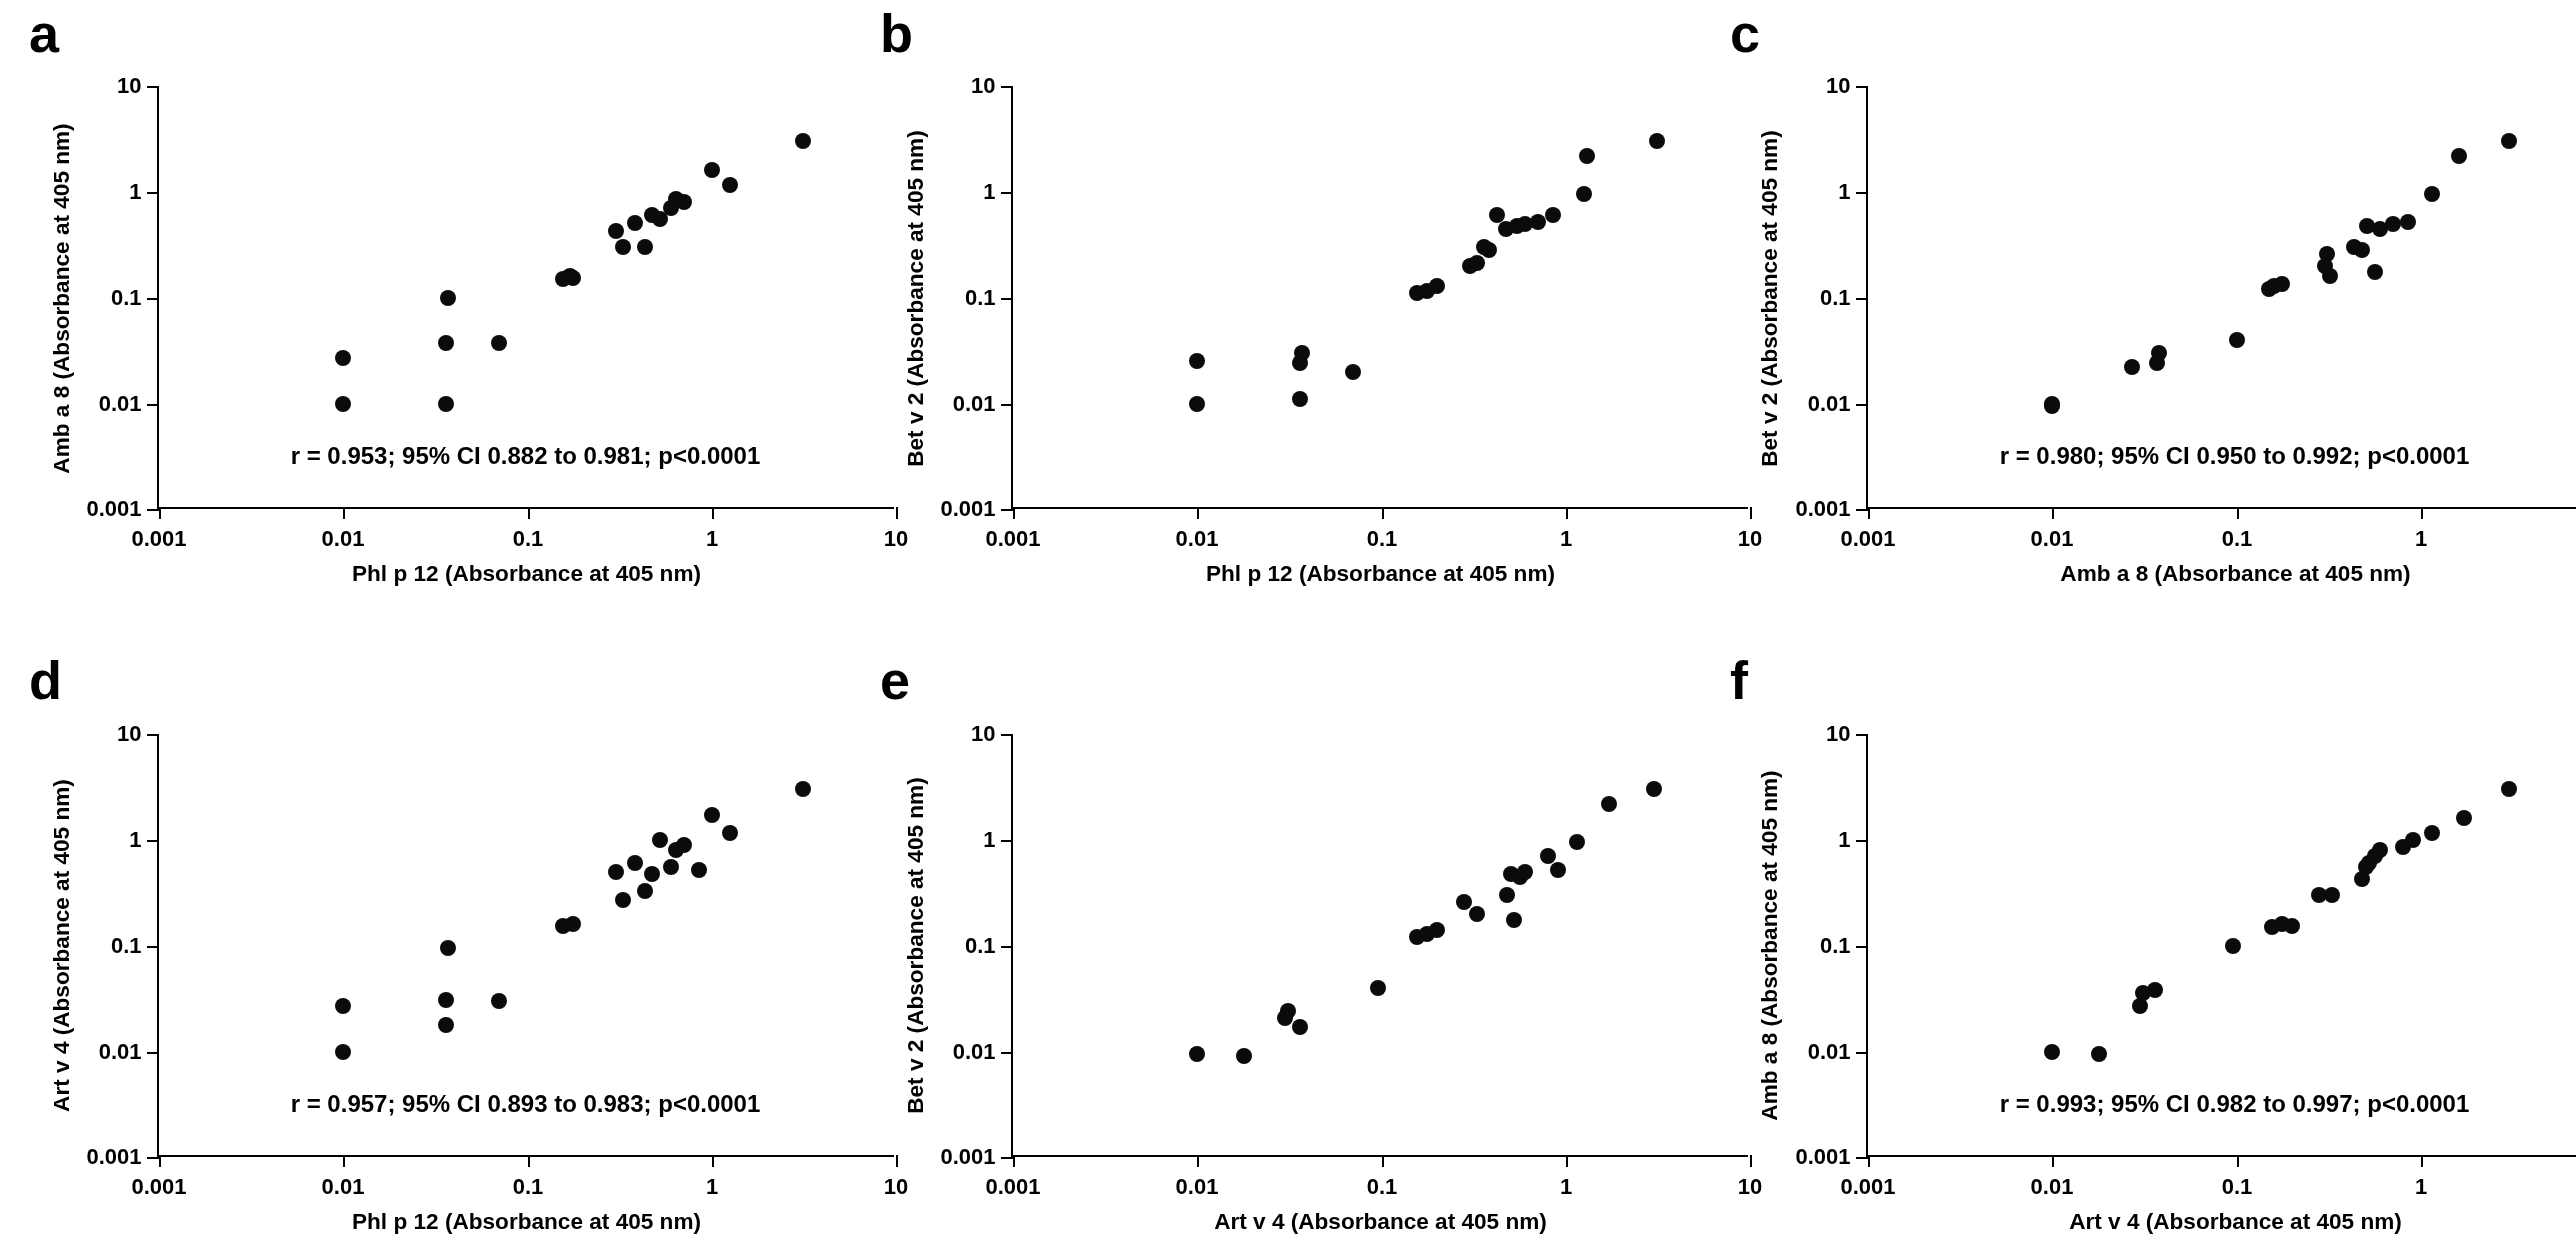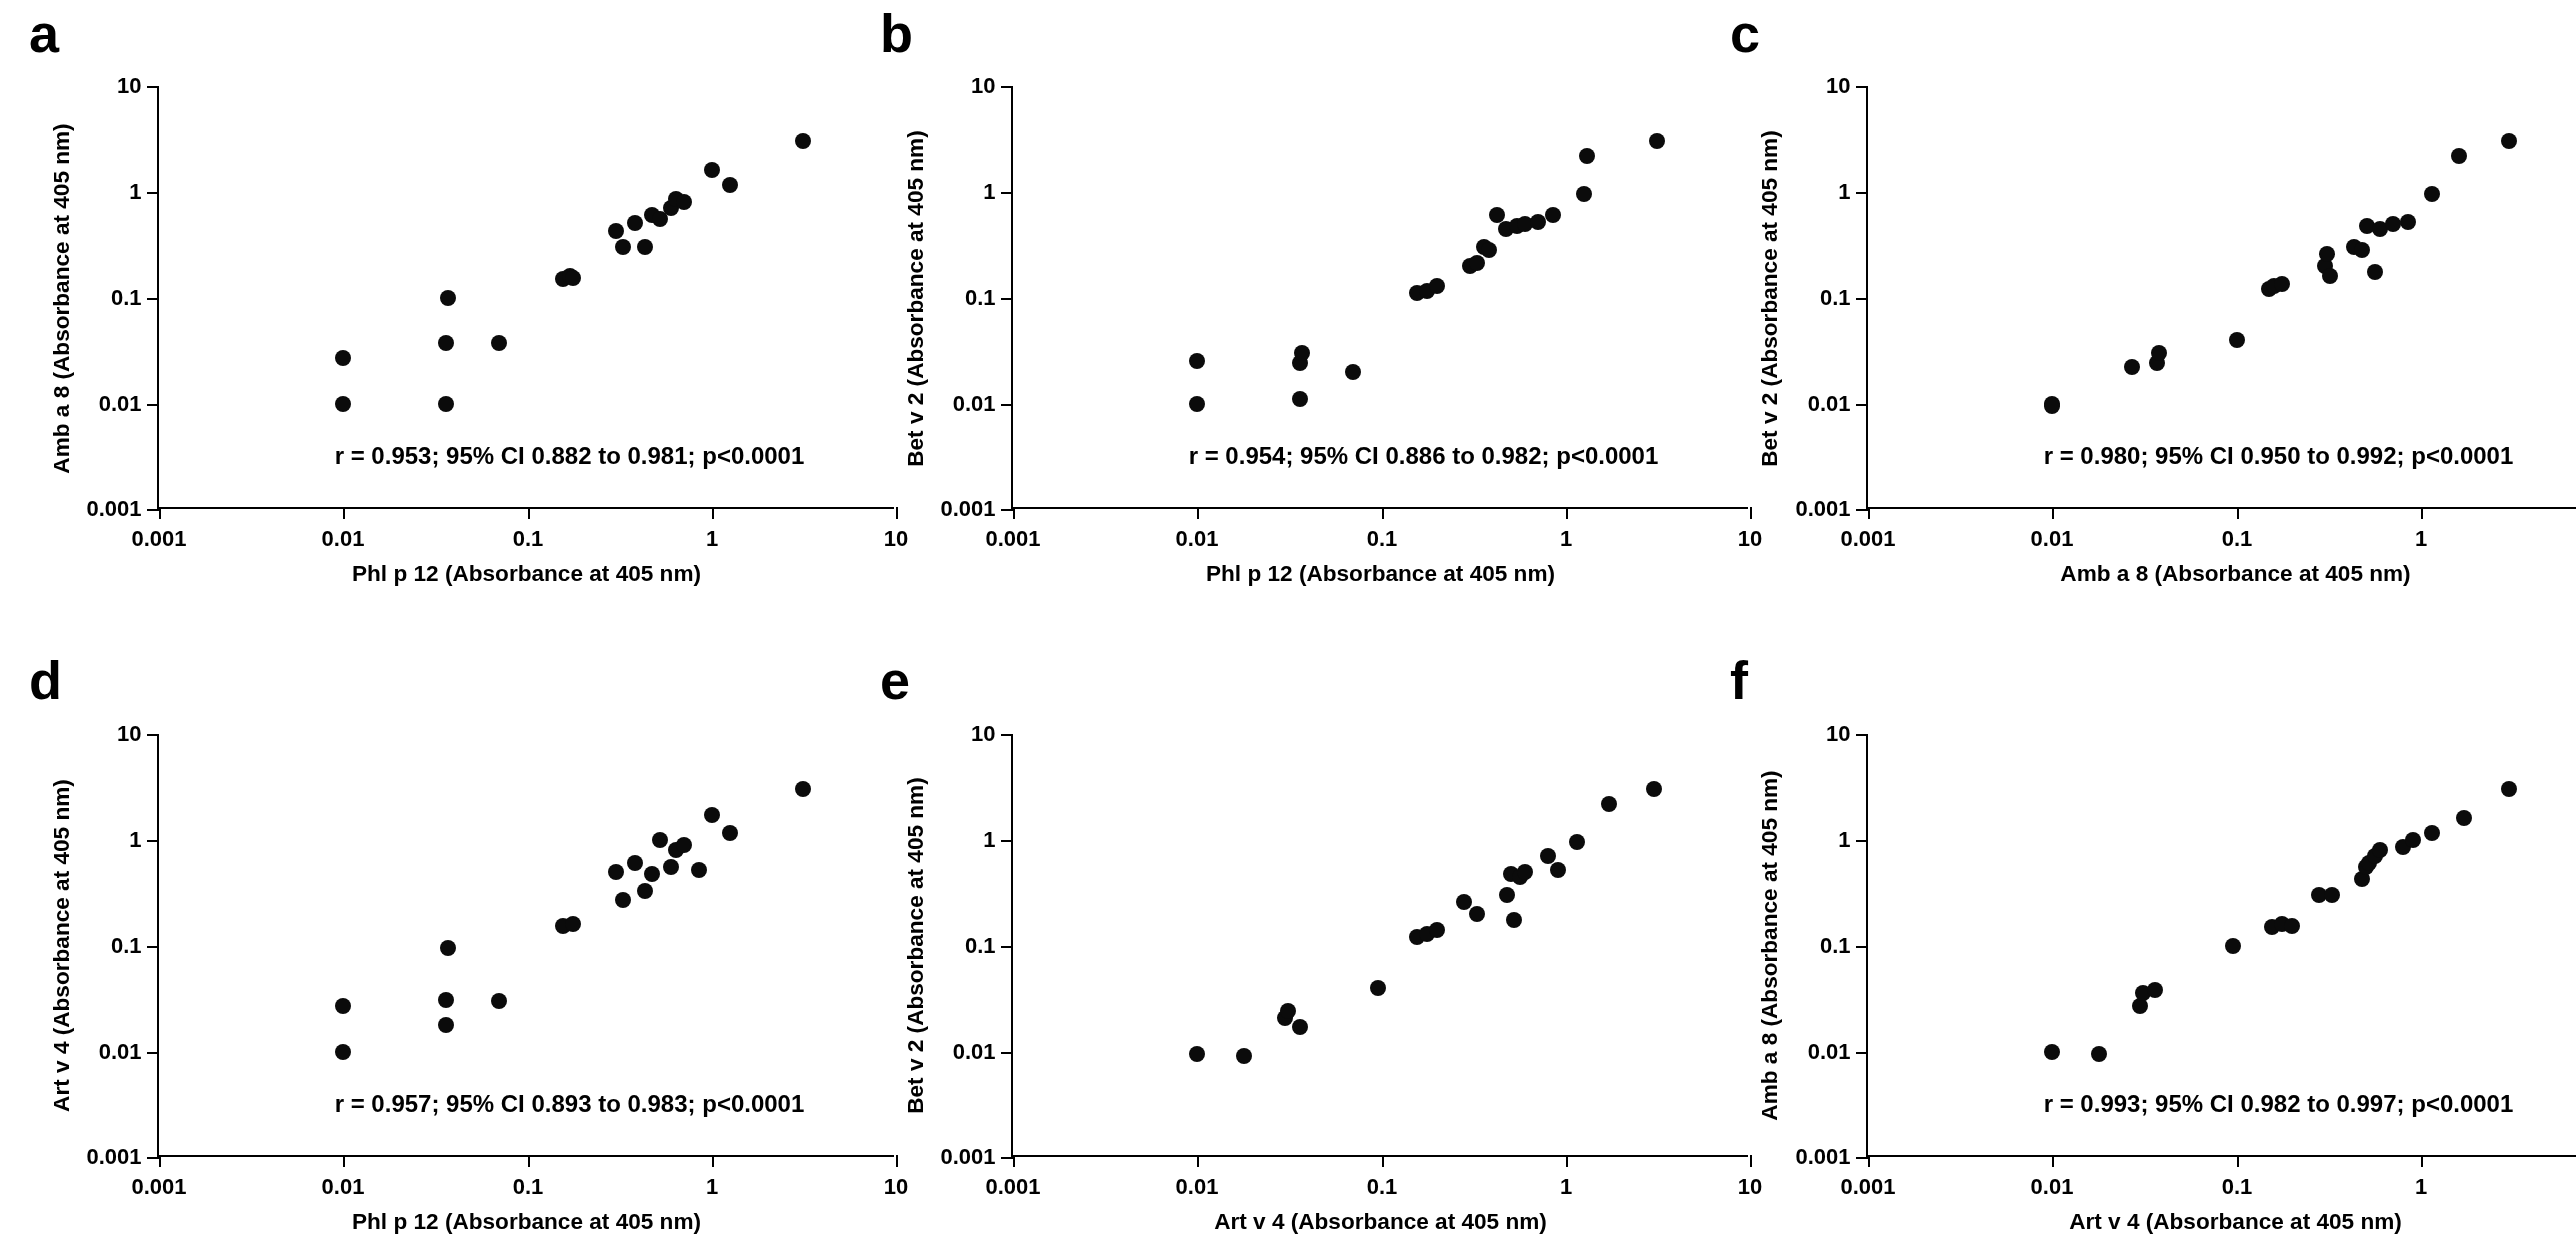--- a/index.html
+++ b/index.html
@@ -38,21 +38,20 @@
     position:absolute;top:100%;margin-top:54px;width:100%;text-align:center;
     font-size:22.6px;font-weight:bold;white-space:nowrap;left:0;
   }
   .axis-title-y{
     position:absolute;font-size:22.6px;font-weight:bold;white-space:nowrap;
     transform-origin:0 0;transform:rotate(-90deg);
   }
   .stat{
     position:absolute;font-size:24px;font-weight:bold;white-space:nowrap;
     text-align:center;
-    padding-left:44px;
   }
 </style>
 </head>
 <body>
 
 <div class="sheet" id="sheet">
     <div class="panel-letter" style="left: 29px; top: 5.8px;">a</div>
     <div class="plot-area" style="left: 157px; top: 86px; width: 737px; height: 423px;">
       <div class="tickY" style="top: 423px;"></div>
       <div class="ylab" style="top: 423px;">0.001</div>
@@ -139,21 +138,20 @@
       <div class="pt" style="left: 504px; top: 140px;"></div>
       <div class="pt" style="left: 512px; top: 138px;"></div>
       <div class="pt" style="left: 525px; top: 136px;"></div>
       <div class="pt" style="left: 540px; top: 129px;"></div>
       <div class="pt" style="left: 571px; top: 108px;"></div>
       <div class="pt" style="left: 574px; top: 70px;"></div>
       <div class="pt" style="left: 644px; top: 55px;"></div>
       <div class="axis-title-x">Phl p 12 (Absorbance at 405 nm)</div>
     </div>
     <div class="axis-title-y" style="left: 903px; top: 510px; width: 423px; text-align: center;">Bet v 2 (Absorbance at 405 nm)</div>
-    <div class="stat" style="left: 1011px; width: 737px; top: 442px;">r = 0.954; 95% CI 0.886 to 0.982; p&lt;0.0001</div>
     <div class="panel-letter" style="left: 1730px; top: 5.8px;">c</div>
     <div class="plot-area" style="left: 1866px; top: 86px; width: 737px; height: 423px;">
       <div class="tickY" style="top: 423px;"></div>
       <div class="ylab" style="top: 423px;">0.001</div>
       <div class="tickY" style="top: 318px;"></div>
       <div class="ylab" style="top: 318px;">0.01</div>
       <div class="tickY" style="top: 212px;"></div>
       <div class="ylab" style="top: 212px;">0.1</div>
       <div class="tickY" style="top: 106px;"></div>
       <div class="ylab" style="top: 106px;">1</div>

